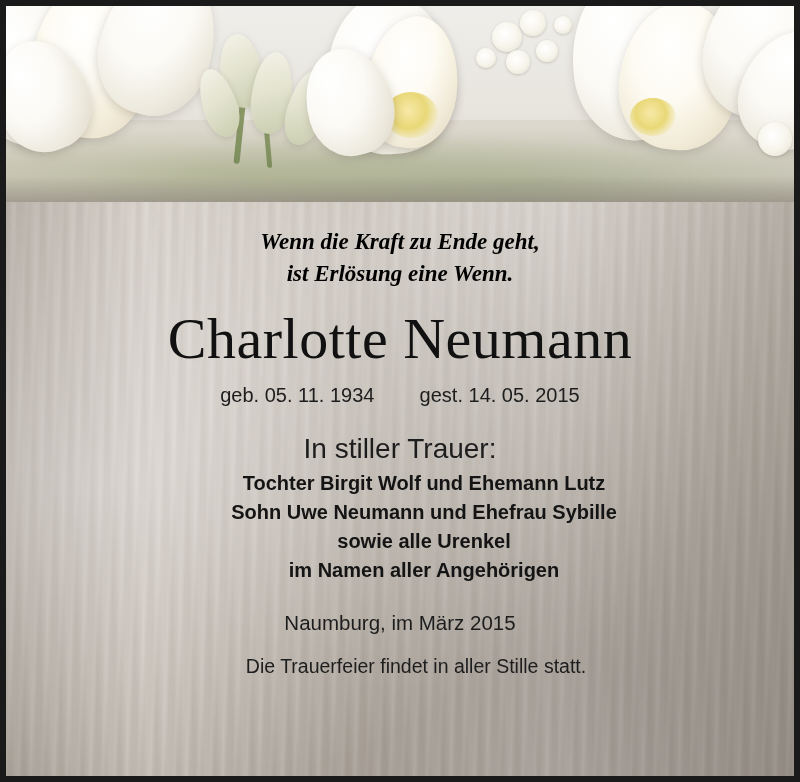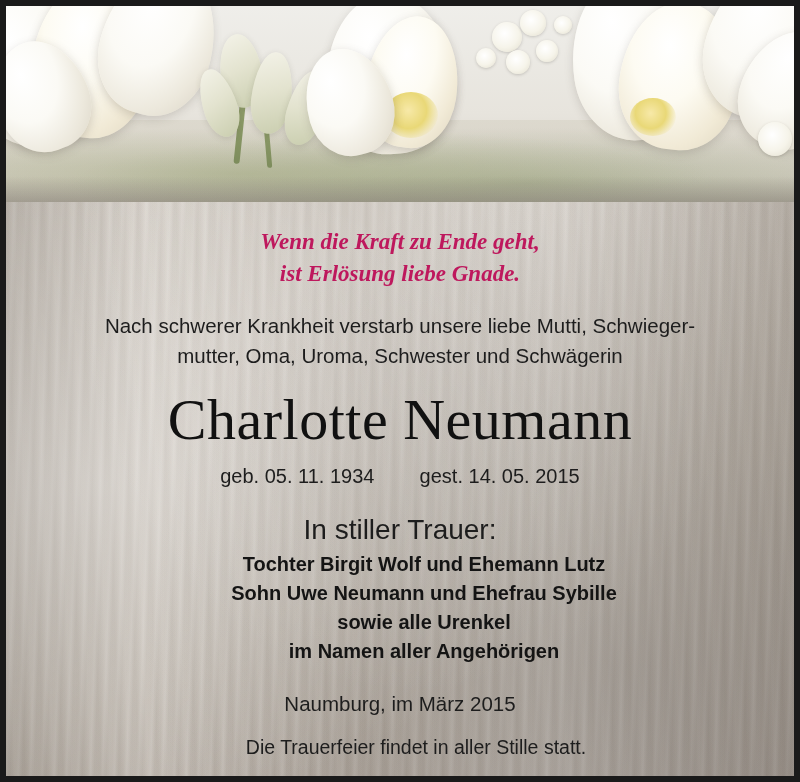--- a/index.html
+++ b/index.html
@@ -109,21 +109,21 @@
     top: 200px;
     text-align: center;
     color: #181818;
   }
   .verse {
     font-family: "Liberation Serif", serif;
     font-style: italic;
     font-weight: 700;
     font-size: 23px;
     line-height: 1.38;
-    color: #be185d;
+    color: #000000;
     margin: 20px 0 0 0;
   }
   .intro {
     font-family: "Liberation Sans", sans-serif;
     font-size: 20.5px;
     line-height: 1.42;
     color: #1d1d1d;
     margin: 22px 40px 0 40px;
   }
   .name {
@@ -212,27 +212,23 @@
     <div class="petal" style="left:736px; top:24px; width:96px; height:120px; transform:rotate(22deg);"></div>
     <div class="smallflower" style="left:752px; top:116px; width:34px; height:34px;"></div>
 
     <div class="shadowline"></div>
   </div>
 
   <div class="content">
 
     <div class="verse">
       <div>Wenn die Kraft zu Ende geht,</div>
-      <div>ist Erlösung liebe Gnade.</div>
+      <div>ist Erlösung eine Wenn.</div>
     </div>
 
-    <div class="intro">
-      <div>Nach schwerer Krankheit verstarb unsere liebe Mutti, Schwieger-</div>
-      <div>mutter, Oma, Uroma, Schwester und Schwägerin</div>
-    </div>
 
     <div class="name">Charlotte Neumann</div>
 
     <div class="dates">
       <span>geb. 05. 11. 1934</span>
       <span class="gap"></span>
       <span>gest. 14. 05. 2015</span>
     </div>
 
     <div class="mourn-title">In stiller Trauer:</div>

